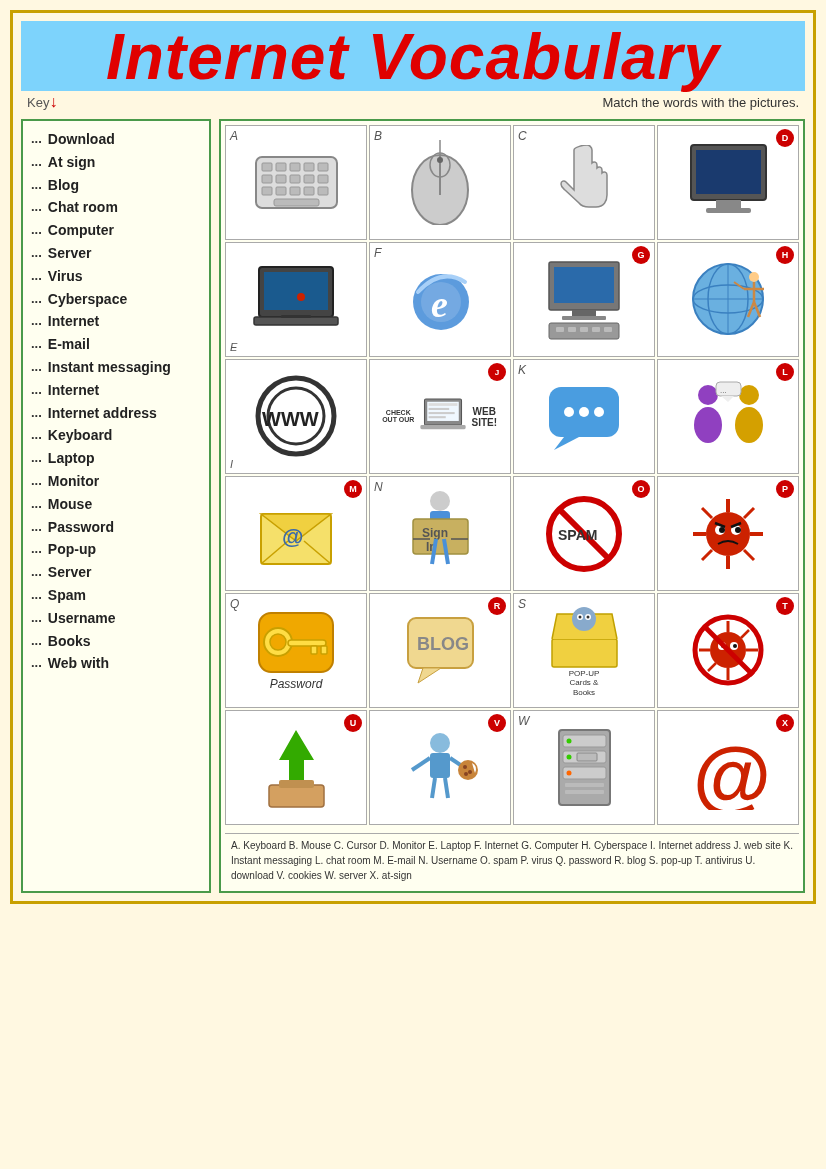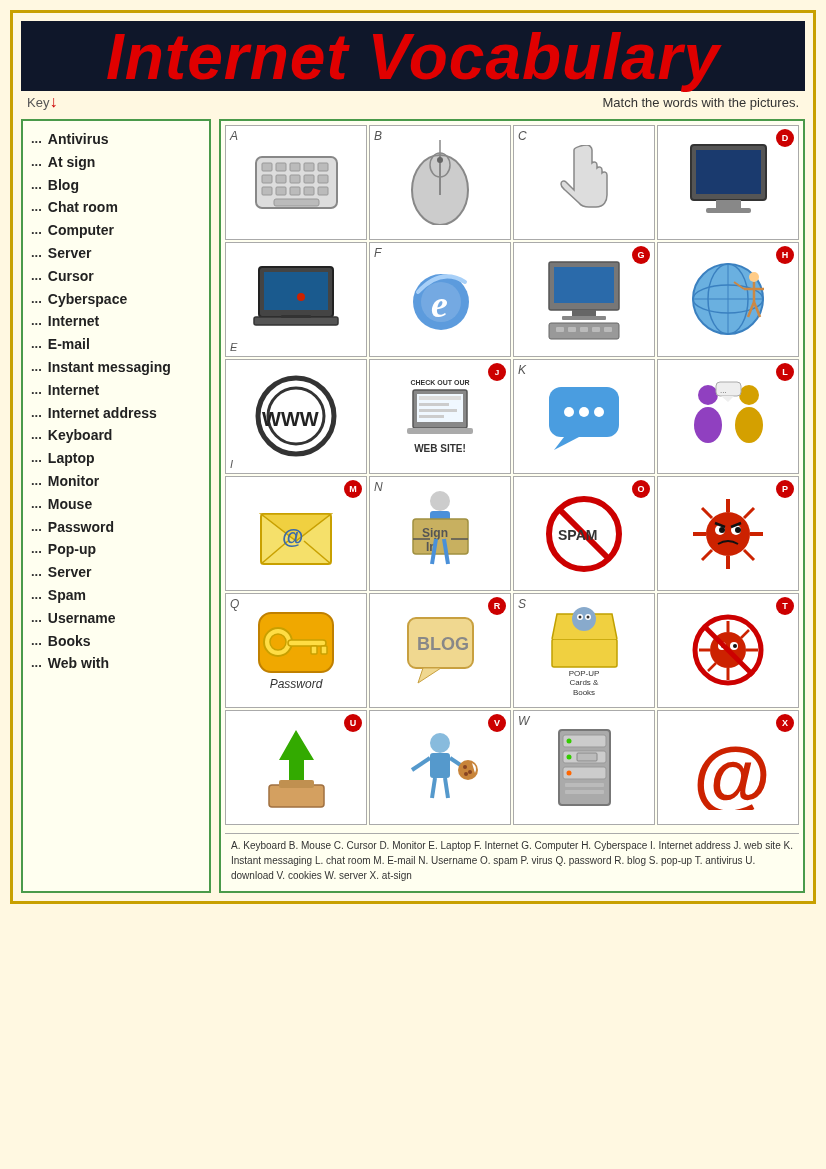--- a/index.html
+++ b/index.html
@@ -13,21 +13,21 @@
 
     .page-wrapper {
       width: 806px;
       margin: 0 auto;
       background: #fff8e1;
       border: 3px solid #c8a000;
       padding: 8px;
     }
 
     .title-bar {
-      background: #0f172a;
+      background: #7dd3fc;
       text-align: center;
       padding: 4px 0 2px 0;
     }
 
     .title-text {
       font-size: 64px;
       font-weight: 900;
       color: #e00000;
       font-family: Impact, Arial Black, sans-serif;
       letter-spacing: 1px;
@@ -180,21 +180,21 @@
       <span class="arrow-down">↓</span>
     </div>
     <div class="instruction">Match the words with the pictures.</div>
   </div>
 
   <div class="main-content">
 
     <div class="vocab-panel">
       <div class="vocab-item">
         <span class="vocab-dots">...</span>
-        <span>Antivirus</span>
+        <span>Download</span>
       </div>
       <div class="vocab-item">
         <span class="vocab-dots">...</span>
         <span>At sign</span>
       </div>
       <div class="vocab-item">
         <span class="vocab-dots">...</span>
         <span>Blog</span>
       </div>
       <div class="vocab-item">
@@ -204,21 +204,21 @@
       <div class="vocab-item">
         <span class="vocab-dots">...</span>
         <span>Computer</span>
       </div>
       <div class="vocab-item">
         <span class="vocab-dots">...</span>
         <span>Server</span>
       </div>
       <div class="vocab-item">
         <span class="vocab-dots">...</span>
-        <span>Cursor</span>
+        <span>Virus</span>
       </div>
       <div class="vocab-item">
         <span class="vocab-dots">...</span>
         <span>Cyberspace</span>
       </div>
       <div class="vocab-item">
         <span class="vocab-dots">...</span>
         <span>Internet</span>
       </div>
       <div class="vocab-item">
@@ -420,21 +420,21 @@
             <svg width="85" height="85" viewBox="0 0 85 85">
               <circle cx="42" cy="42" r="38" fill="none" stroke="#333" stroke-width="5"></circle>
               <circle cx="42" cy="42" r="28" fill="none" stroke="#333" stroke-width="3"></circle>
               <text x="8" y="52" font-size="20" font-weight="bold" fill="#222" font-family="Arial">WWW</text>
             </svg>
           </div>
         </div>
 
         <div class="grid-cell">
           <div class="label-circle" style="position:absolute;top:3px;right:4px;width:18px;height:18px;background:#cc0000;border-radius:50%;display:flex;align-items:center;justify-content:center;color:white;font-size:8px;font-weight:bold;">J</div>
-          <div class="cell-image" style="flex-direction:column;font-size:9px;text-align:center;">
+          <div class="cell-image" style="flex-direction:row;font-size:9px;text-align:center;">
             <div style="font-size:7px;font-weight:bold;color:#333;margin-bottom:2px;">CHECK OUT OUR</div>
             <svg width="70" height="55" viewBox="0 0 70 55">
 
               <rect x="8" y="2" width="54" height="38" rx="2" fill="#888" stroke="#555" stroke-width="1.5"></rect>
               <rect x="12" y="6" width="46" height="28" fill="#f0f8ff"></rect>
               <rect x="2" y="40" width="66" height="6" rx="2" fill="#aaa"></rect>
 
               <rect x="14" y="8" width="42" height="4" fill="#ddd"></rect>
               <rect x="14" y="15" width="30" height="3" fill="#ccc"></rect>
               <rect x="14" y="21" width="38" height="3" fill="#ccc"></rect>

